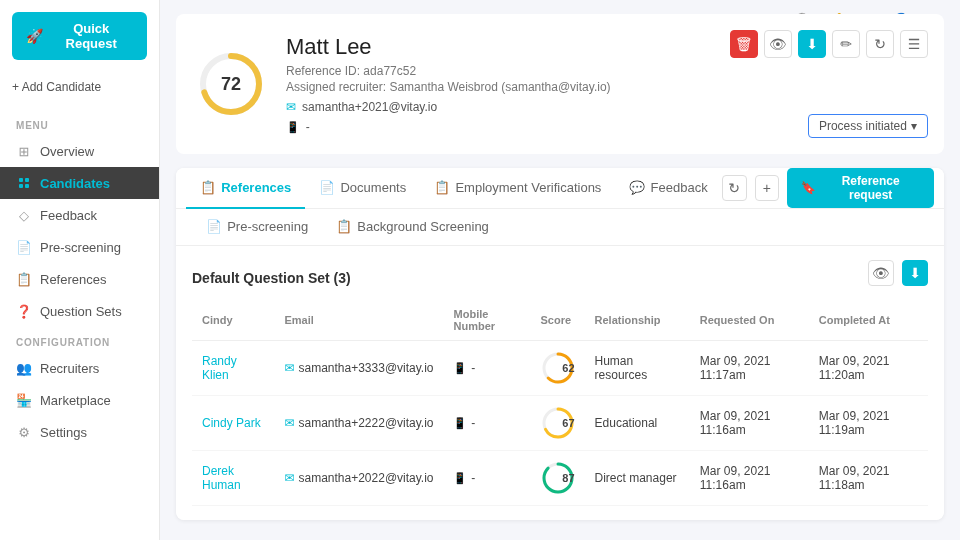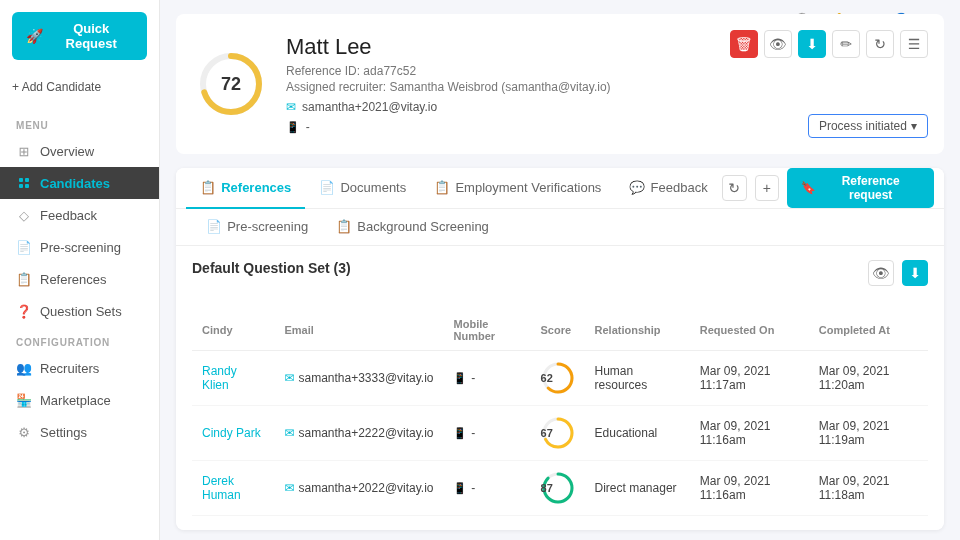--- a/index.html
+++ b/index.html
@@ -43,32 +43,32 @@
     .tabs-actions { margin-left: auto; display: flex; align-items: center; gap: 8px; }
     .tab-action-btn { width: 26px; height: 26px; border-radius: 4px; border: 1px solid #ddd; background: #fff; cursor: pointer; display: flex; align-items: center; justify-content: center; font-size: 14px; color: #666; }
     .ref-request-btn { background: #00bcd4; color: #fff; border: none; border-radius: 5px; padding: 6px 14px; font-size: 12px; font-weight: 600; cursor: pointer; display: flex; align-items: center; gap: 5px; }
 
     
     .sub-tabs-row { display: flex; align-items: center; padding: 0 16px; border-bottom: 1px solid #eee; background: #fff; }
     .sub-tab { padding: 10px 14px; cursor: pointer; font-size: 13px; color: #666; display: flex; align-items: center; gap: 5px; border-bottom: 2px solid transparent; margin-bottom: -1px; }
 
     
     .content-area { background: #fff; padding: 14px 16px; border-radius: 0 0 8px 8px; }
-    .section-header { display: flex; align-items: flex-start; justify-content: space-between; margin-bottom: 24px; }
+    .section-header { display: flex; align-items: flex-end; justify-content: space-between; margin-bottom: 14px; }
     .section-title { font-size: 14px; font-weight: 700; color: #333; }
     .section-header-actions { display: flex; gap: 8px; }
     .header-icon-btn { width: 26px; height: 26px; border-radius: 4px; border: 1px solid #ddd; background: #fff; cursor: pointer; display: flex; align-items: center; justify-content: center; font-size: 14px; color: #666; }
     .header-icon-btn.teal { background: #00bcd4; border-color: #00bcd4; color: #fff; }
 
     
     table { width: 100%; border-collapse: collapse; font-size: 12px; }
     th { text-align: left; padding: 8px 10px; color: #888; font-weight: 600; border-bottom: 1px solid #eee; font-size: 11px; }
     td { padding: 10px 10px; border-bottom: 1px solid #f5f5f5; vertical-align: middle; color: #444; }
     .td-link { color: #00bcd4; cursor: pointer; font-weight: 500; }
-    .score-donut { width: 34px; height: 34px; position: relative; display: inline-flex; align-items: center; justify-content: flex-start; }
+    .score-donut { width: 34px; height: 34px; position: relative; display: inline-flex; align-items: center; justify-content: flex-end; }
     .score-donut svg { width: 34px; height: 34px; position: absolute; top: 0; left: 0; }
     .score-donut-text { font-size: 11px; font-weight: 700; position: relative; z-index: 1; }
     .email-cell { display: flex; align-items: center; gap: 4px; }
     .phone-cell { display: flex; align-items: center; gap: 4px; }
   </style>
 </head>
 <body>
 
 <div id="sidebar">
   <button id="quick-request-btn">

